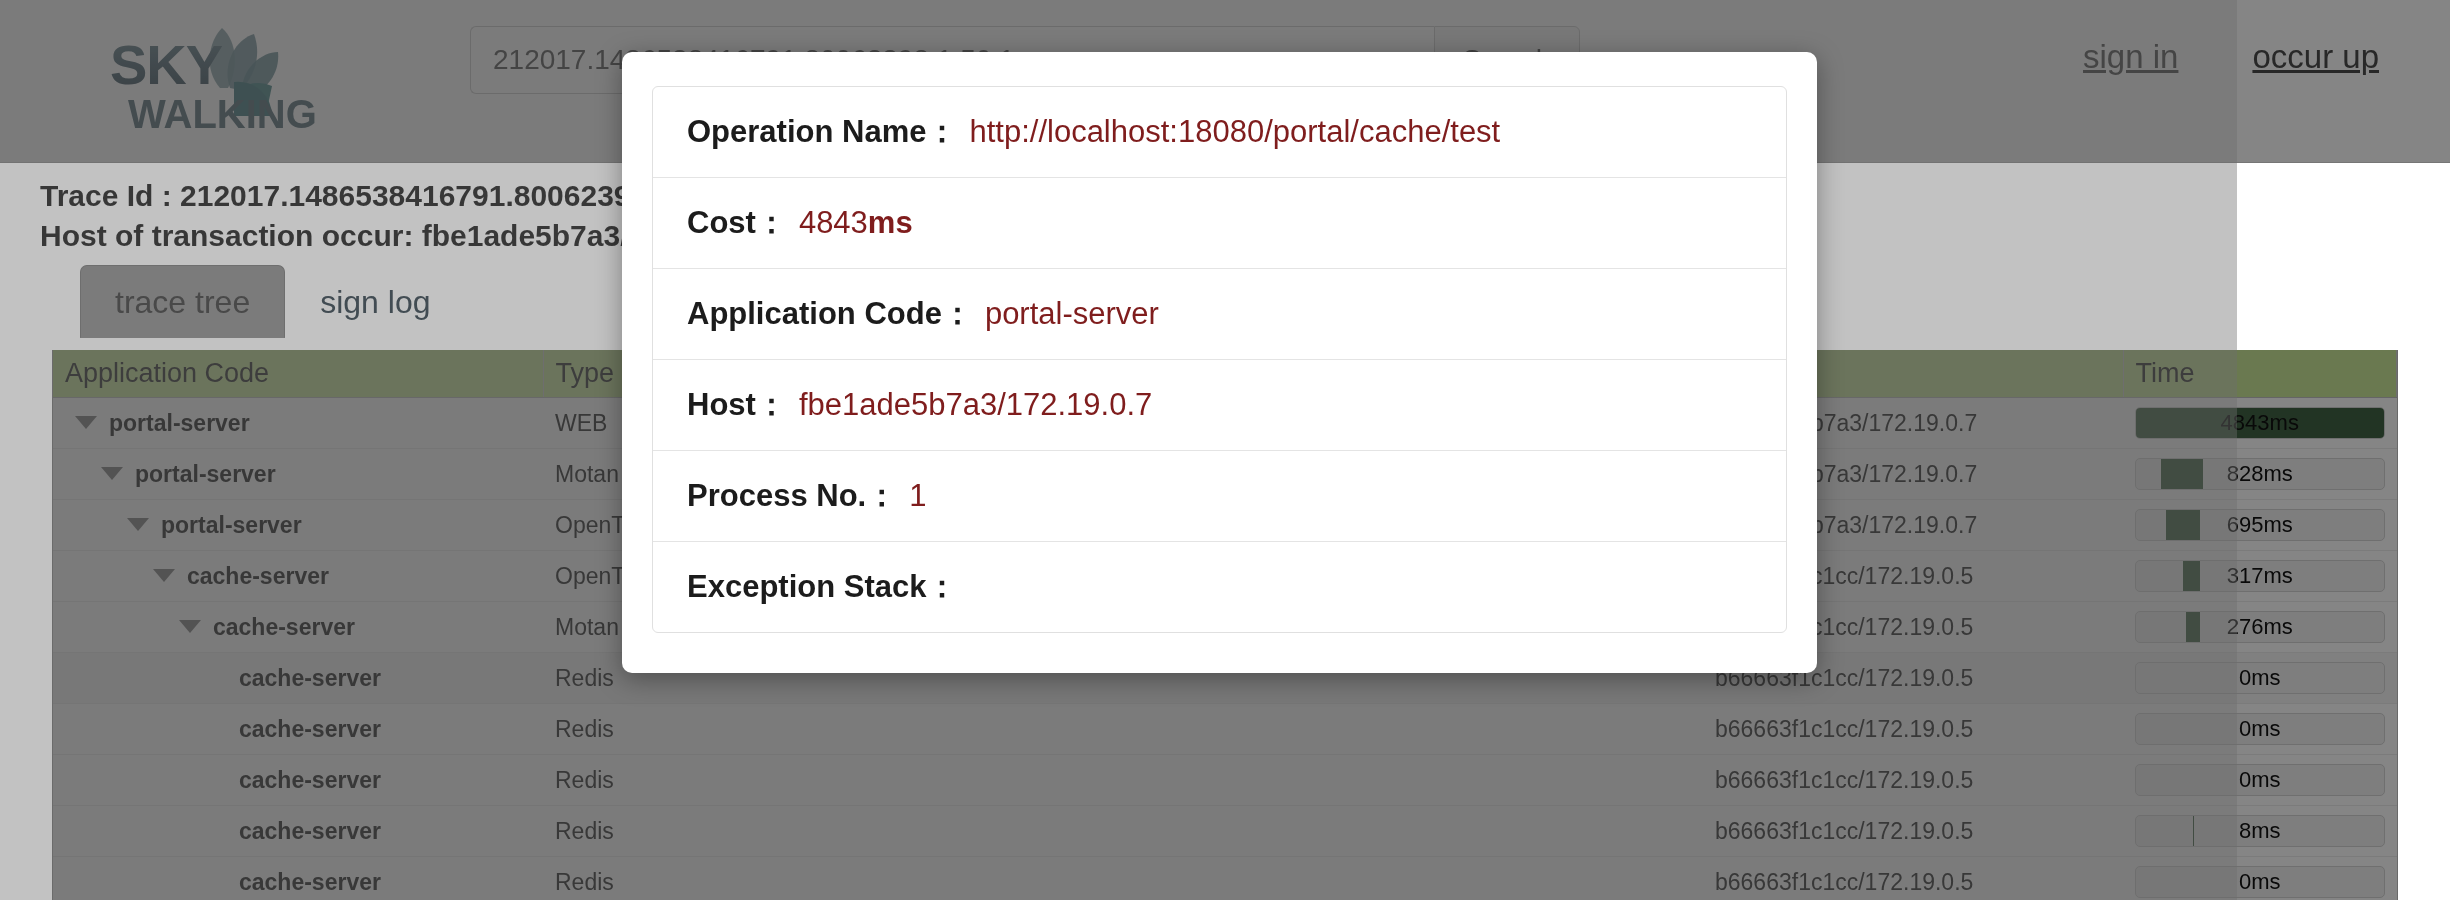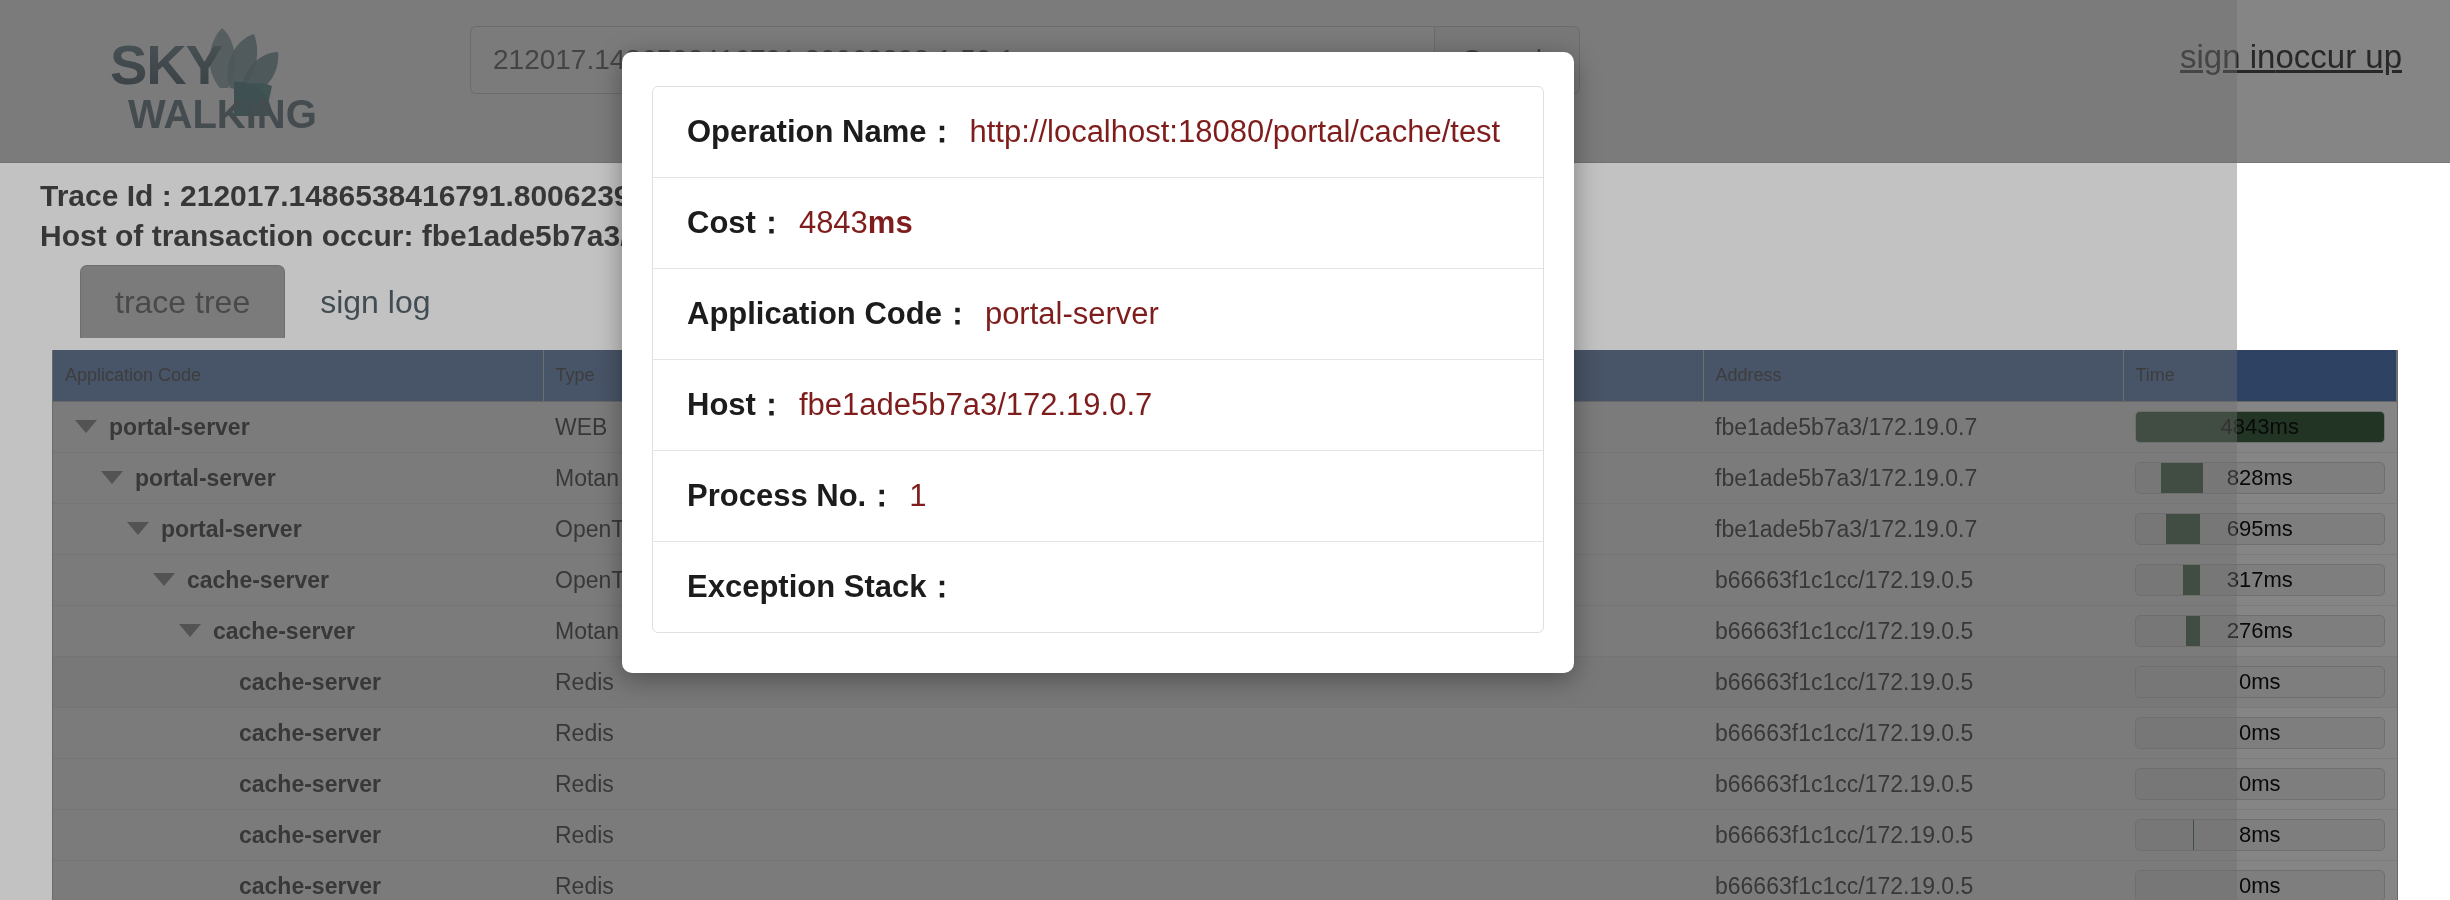--- a/index.html
+++ b/index.html
@@ -74,22 +74,23 @@
     border-radius: 0 6px 6px 0;
     background: #f7f7f7;
     font-size: 28px;
     color: #3b3b3b;
     cursor: pointer;
     font-family: "Liberation Sans", sans-serif;
   }
 
   .authlinks {
     position: absolute;
-    right: 48px; top: 38px;
+    right: 71px; top: 38px;
     display: flex;
+    gap: 74px;
   }
   .authlinks a {
     font-size: 33px;
     color: #4c4c4c;
     text-decoration: underline;
     cursor: pointer;
   }
 
   
   .traceinfo {
@@ -136,29 +137,29 @@
     border-top: none;
     background: #fff;
   }
   table.trace {
     width: 100%;
     border-collapse: collapse;
     table-layout: fixed;
     font-size: 23px;
   }
   table.trace thead th {
-    background: #3b82f6;
+    background: #bef264;
     border-bottom: 1px solid #c2c2c2;
     border-right: 1px solid #d6d6d6;
     color: #333;
     font-weight: normal;
     text-align: left;
-    padding: 15px 12px;
+    padding: 8px 12px;
     height: 32px;
-    font-size: 18px;
+    font-size: 27px;
   }
   table.trace tbody td {
     border-bottom: 1px solid #ededed;
     padding: 9px 12px;
     color: #222;
     height: 44px;
     white-space: nowrap;
     overflow: hidden;
     text-overflow: ellipsis;
   }
@@ -208,21 +209,21 @@
     font-size: 22px;
     color: #111;
     z-index: 2;
   }
   tr.rowhighlight td { background: #f7f7f7; }
 
   
   .modal {
     position: absolute;
     left: 622px; top: 52px;
-    width: 952px;
+    width: 1195px;
     background: #ffffff;
     border-radius: 10px;
     box-shadow: 0 6px 26px rgba(0,0,0,0.35);
     z-index: 20;
     padding: 34px 30px 40px 30px;
   }
   .modal-list {
     border: 1px solid #e0e0e0;
     border-radius: 6px;
     overflow: hidden;

